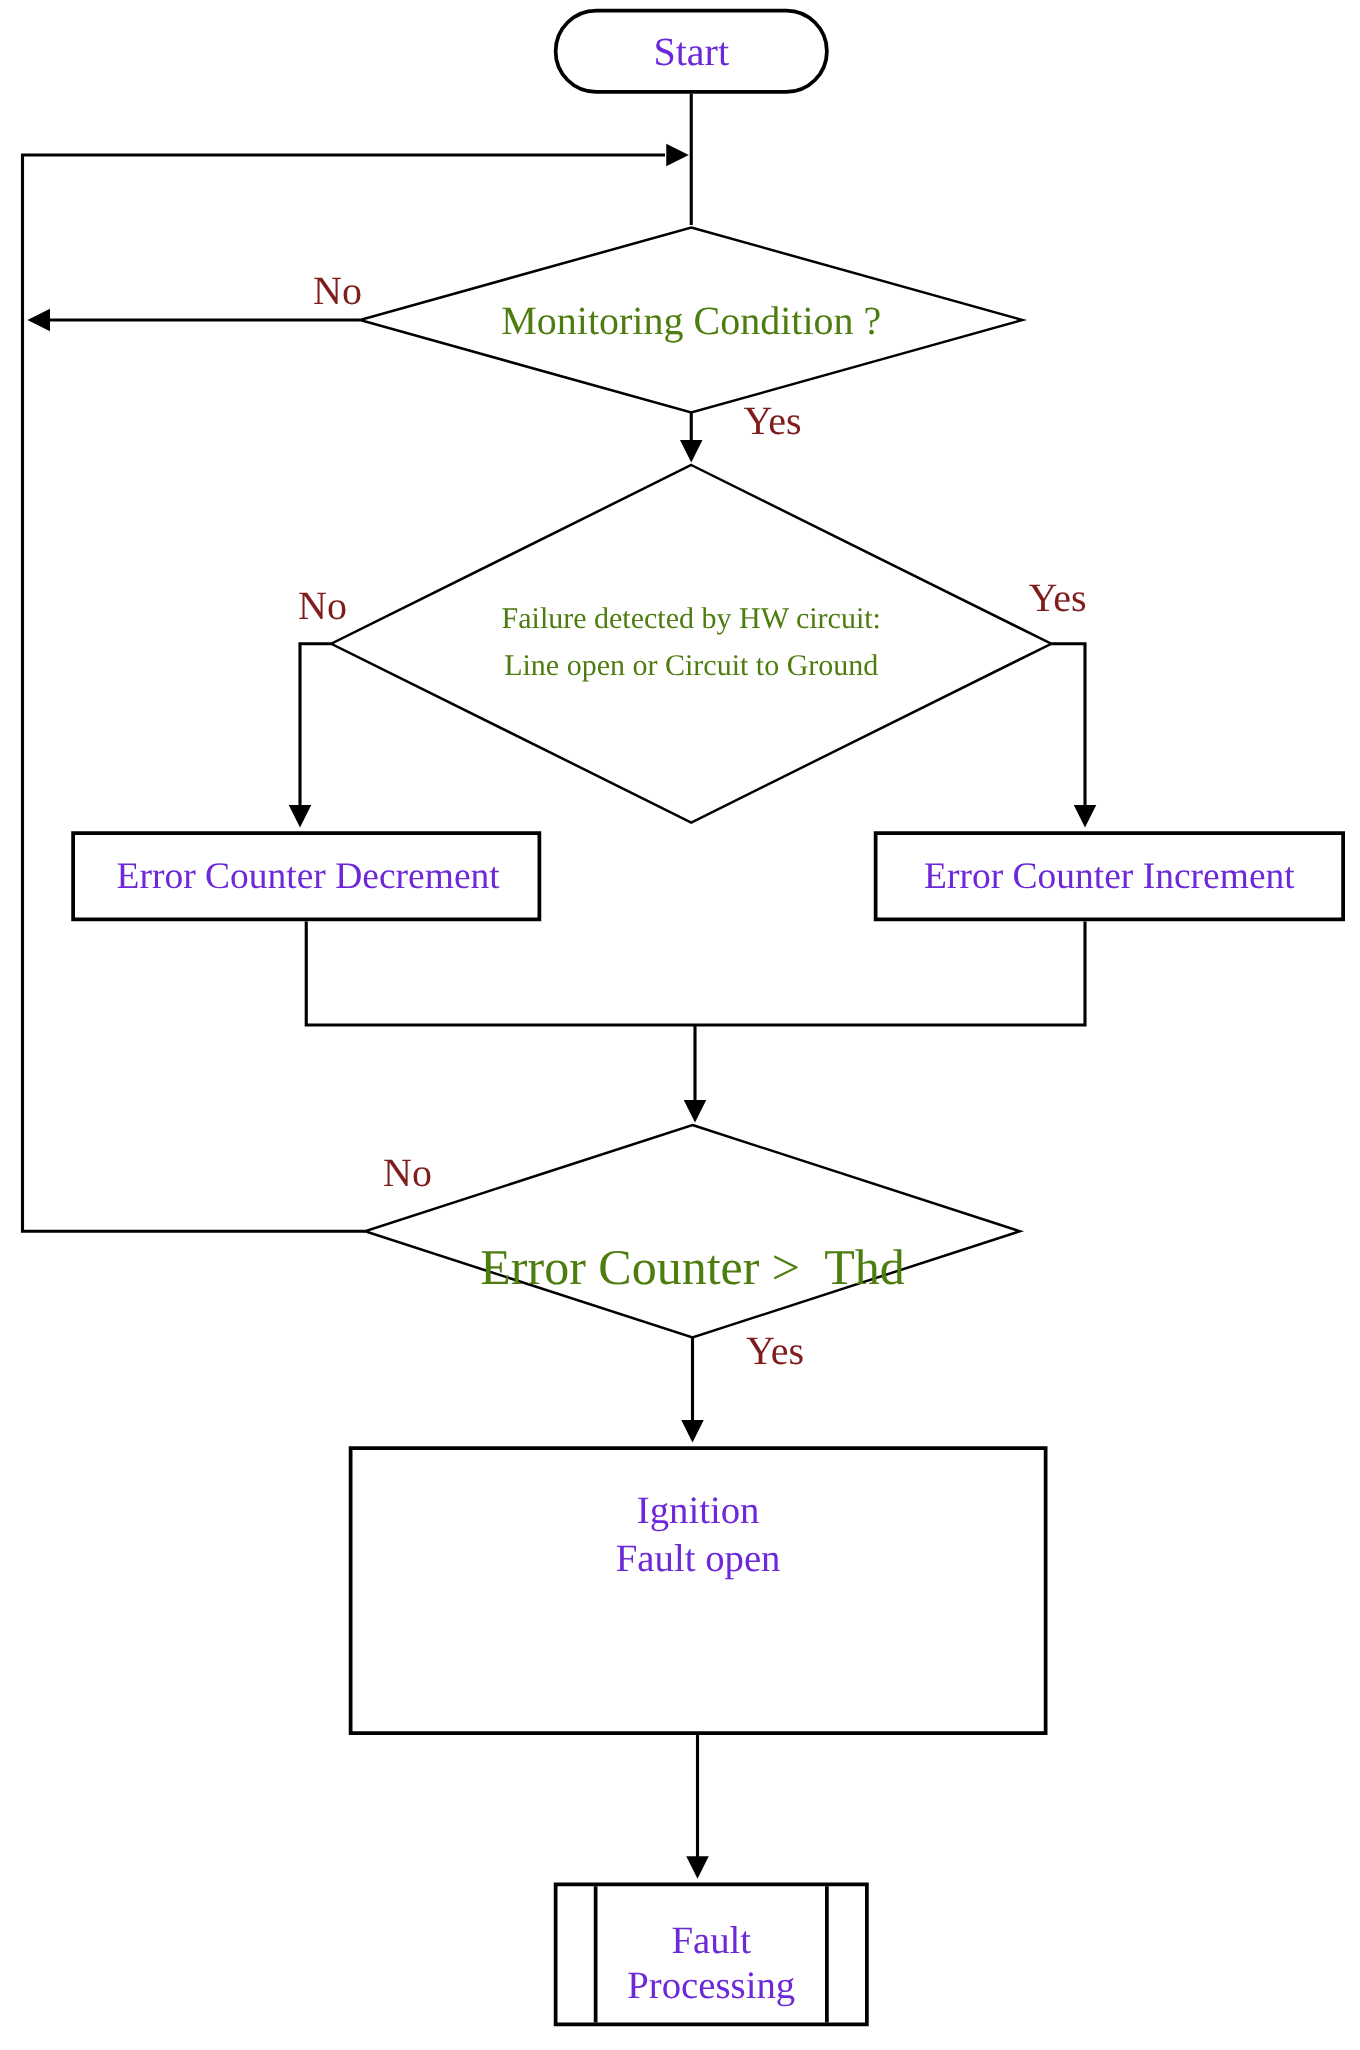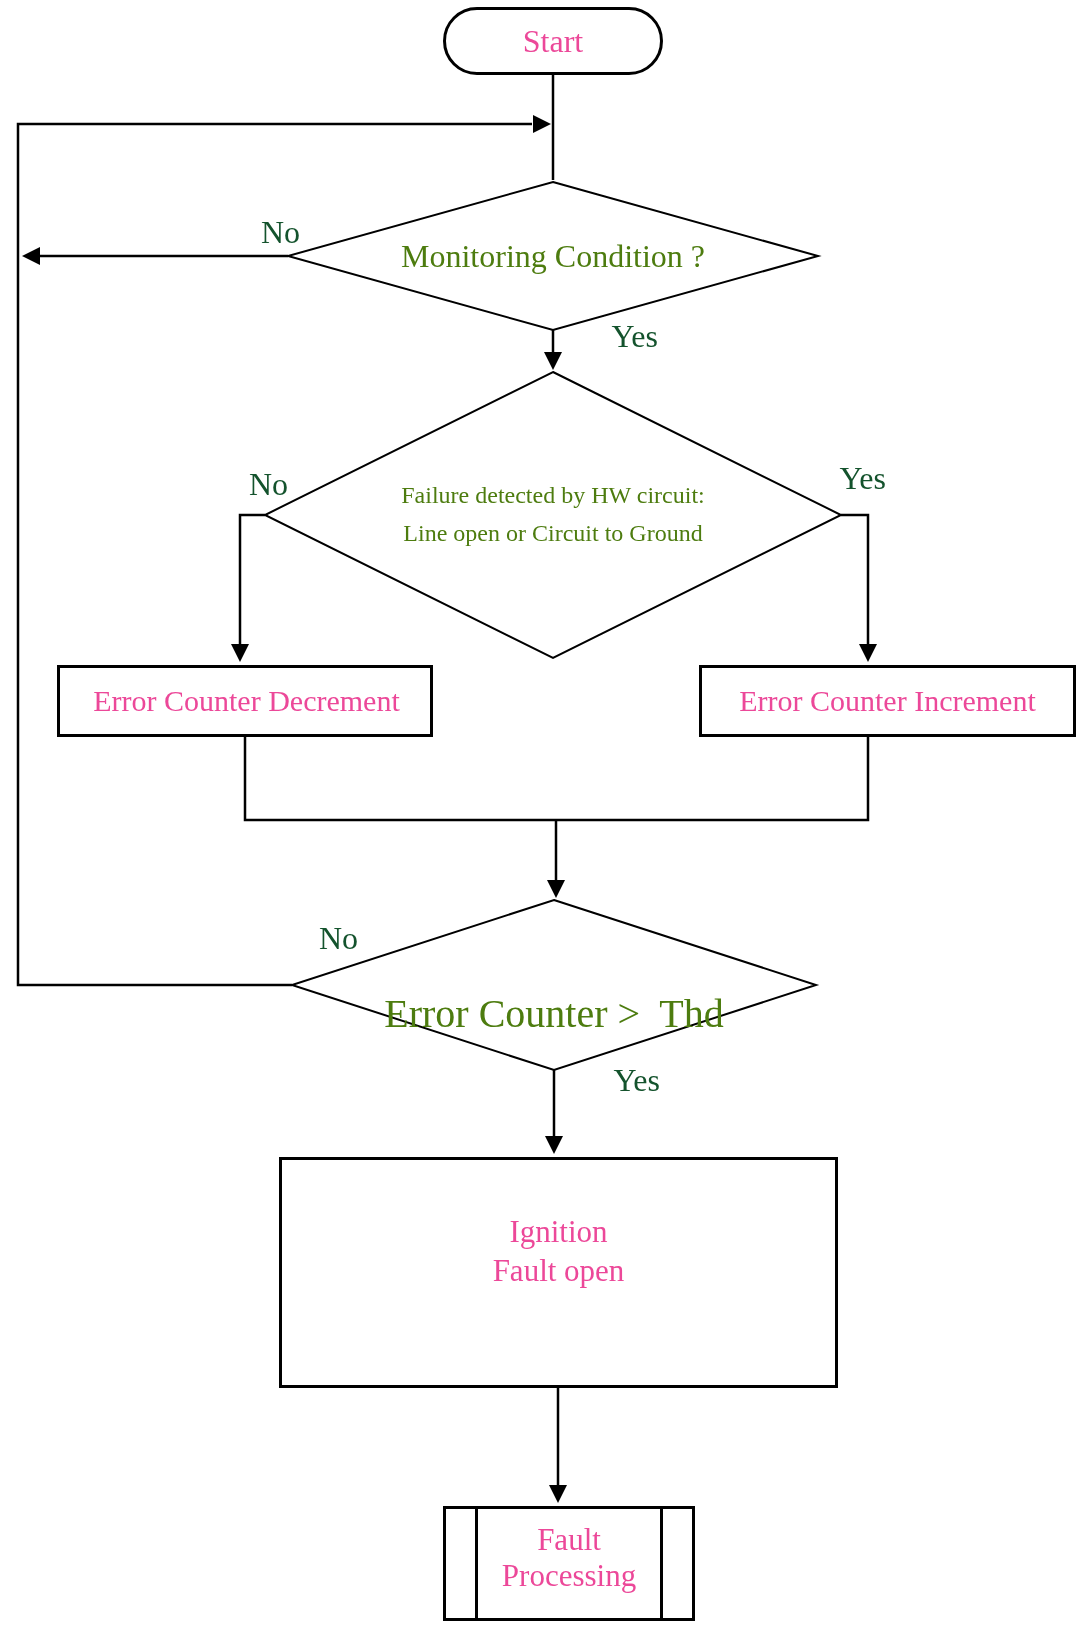--- a/index.html
+++ b/index.html
@@ -4,47 +4,47 @@
 <style>
   html,body { margin:0; padding:0; background:#ffffff; }
   #canvas {
     position:relative; width:1088px; height:1640px; background:#ffffff;
     font-family:"Liberation Serif","DejaVu Serif",serif; color:#000;
     overflow:hidden;
   }
   #connectors { position:absolute; left:0; top:0; width:1088px; height:1640px; }
   .node {
     position:absolute; box-sizing:border-box; border:3px solid #000;
-    background:#ffffff; text-align:center; color:#ec4899;
+    background:#ffffff; text-align:center; color:#6d28d9;
   }
   .terminator { border-radius:36px; }
   .proc-label { font-size:30px; line-height:1.15; }
   .edge-label {
-    position:absolute; font-size:32px; line-height:1.0; color:#14532d;
-    text-align:right; white-space:nowrap;
+    position:absolute; font-size:32px; line-height:1.0; color:#7f1d1d;
+    text-align:center; white-space:nowrap;
   }
   .dtext {
     position:absolute; text-align:center; color:#4d7c0f; white-space:nowrap;
   }
   .flex-center { display:flex; align-items:center; justify-content:center; }
   
   #start-node { left:443px; top:7px; width:220px; height:68px; font-size:32px; }
   
   #monitoring-text { left:303px; top:238px; width:500px; font-size:32px; }
   #failure-text   { left:253px; top:476px; width:600px; font-size:24px; line-height:38px; }
   #threshold-text { left:354px; top:990px; width:400px; font-size:40px; white-space:pre; }
   
   #decrement-node { left:57px;  top:665px; width:376px; height:72px; text-align:left; }
   #decrement-node .inner { padding-left:3px; }
   #increment-node { left:680px; top:665px; width:377px; height:72px;margin-left:19px; }
   #ignition-node  { left:279px; top:1157px; width:559px; height:231px; }
-  #ignition-node .inner { padding-top:52px; font-size:31px; line-height:39px; }
+  #ignition-node .inner { padding-top:28px; font-size:31px; line-height:39px; }
   
   #fault-node { left:443px; top:1506px; width:252px; height:115px; }
-  #fault-node .inner { padding-top:13px; font-size:31px; line-height:36px; }
+  #fault-node .inner { padding-top:25px; font-size:31px; line-height:36px; }
   .predef-bar {
     position:absolute; top:0; bottom:0; width:3px; background:#000;
   }
   #fault-bar-left  { left:29px; }
   #fault-bar-right { right:29px; }
   
   #lbl-monitoring-no  { left:240px; top:216px;  width:60px; }
   #lbl-monitoring-yes { left:578px; top:320px;  width:80px; }
   #lbl-failure-no     { left:228px; top:468px;  width:60px; }
   #lbl-failure-yes    { left:806px; top:462px;  width:80px; }

